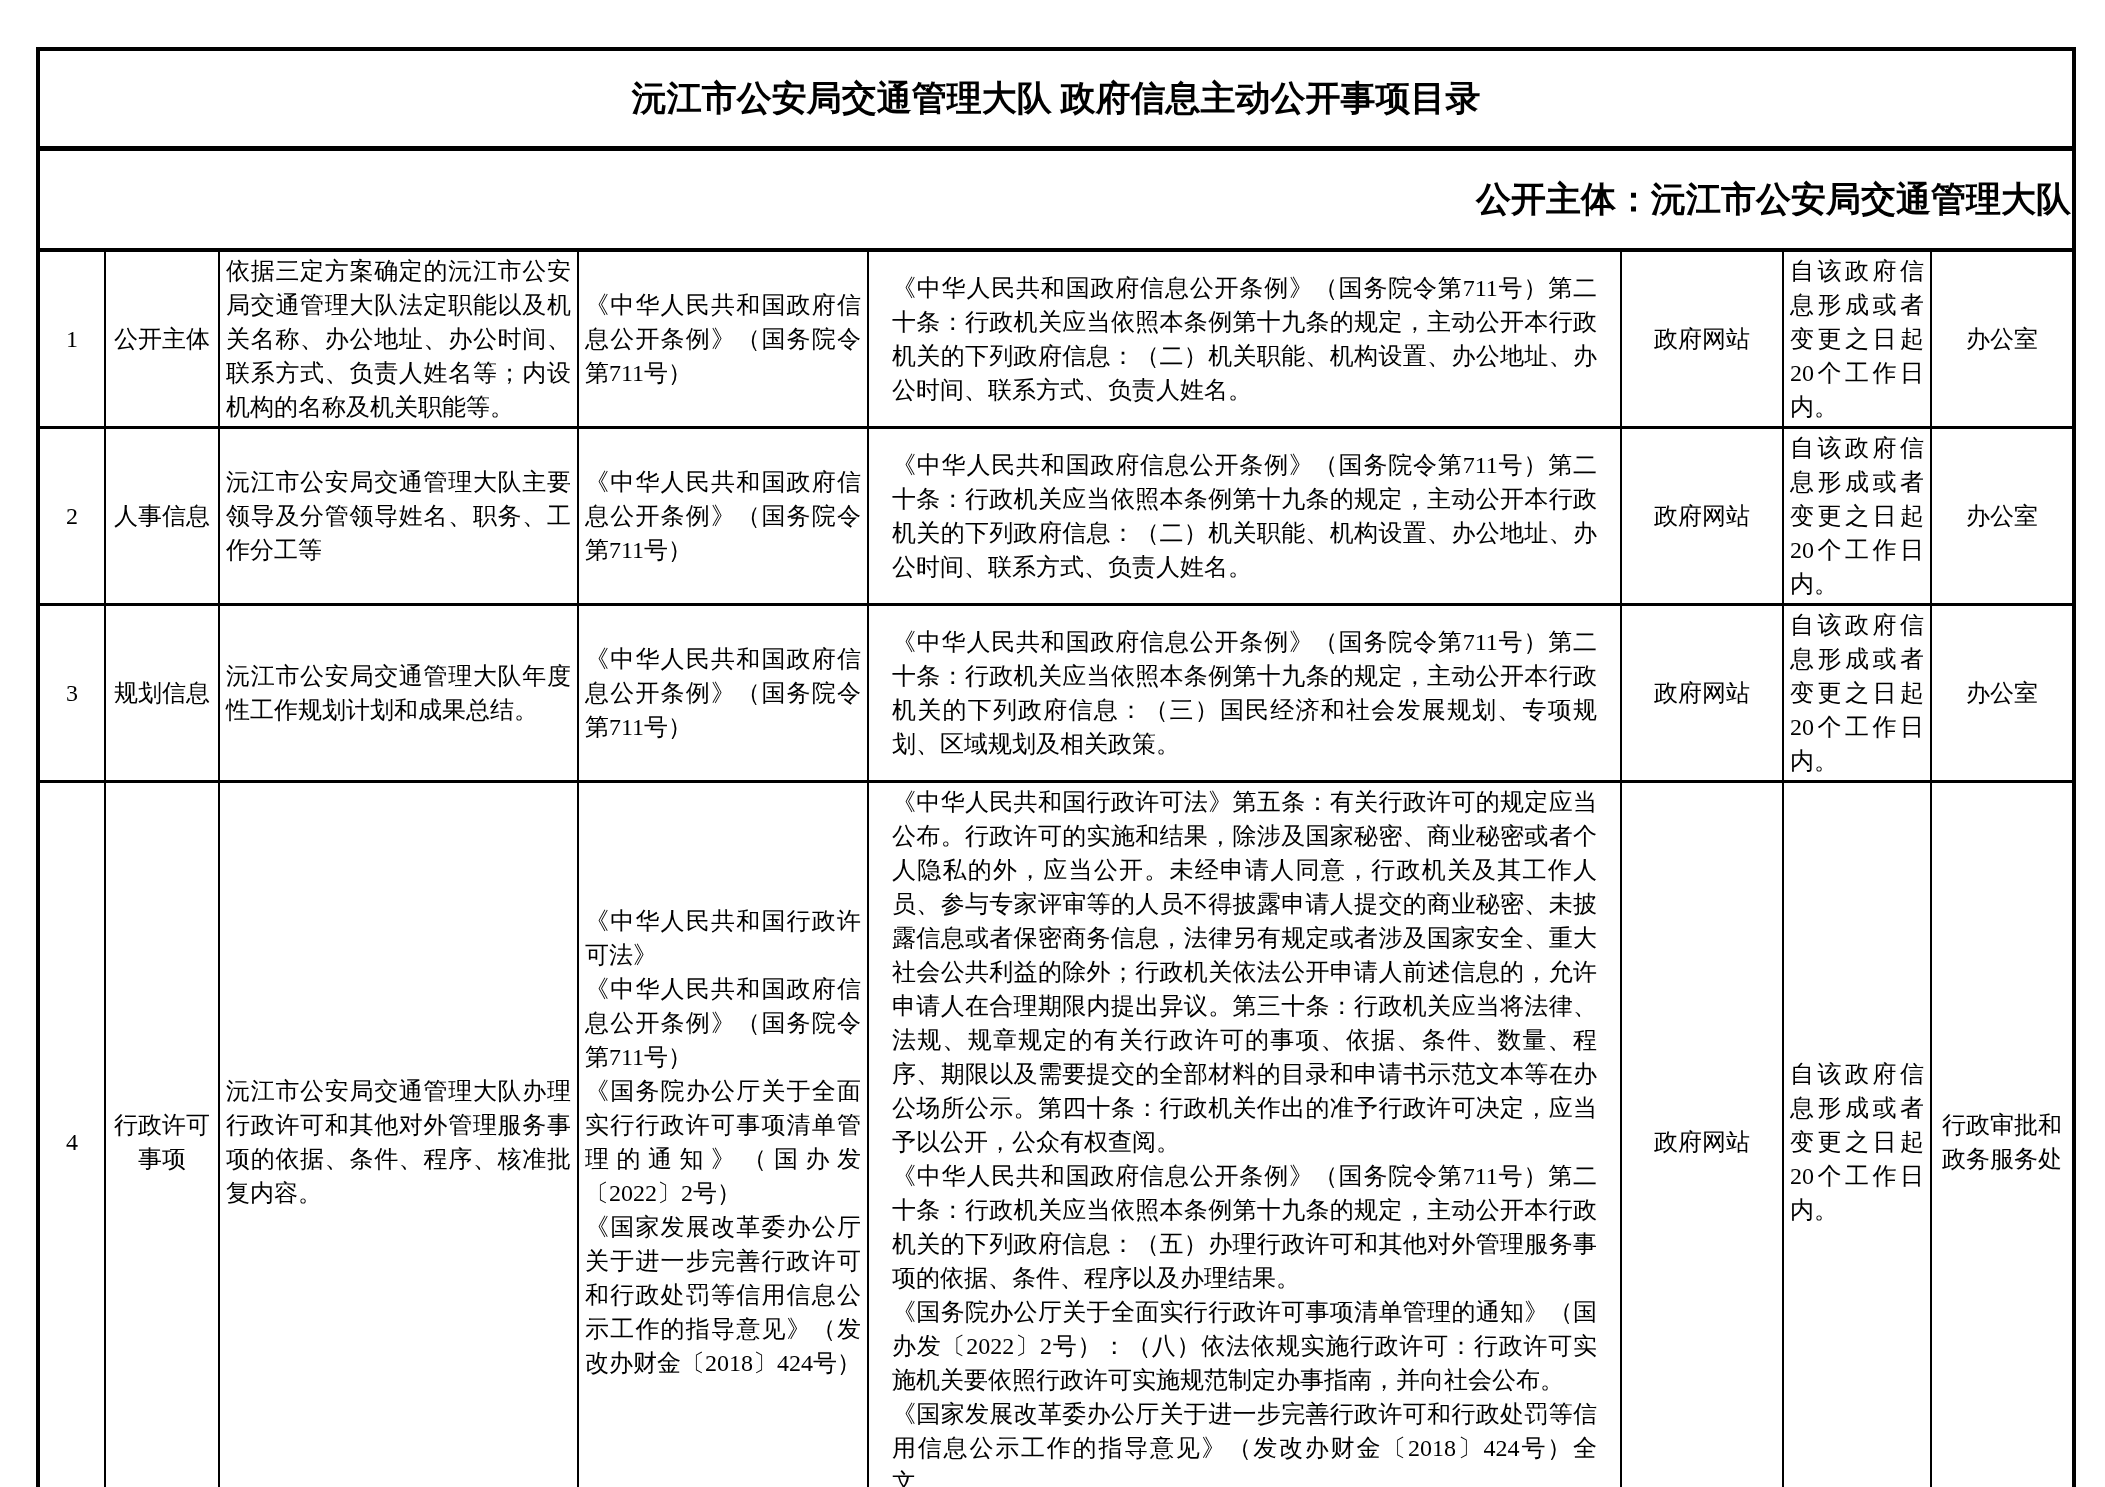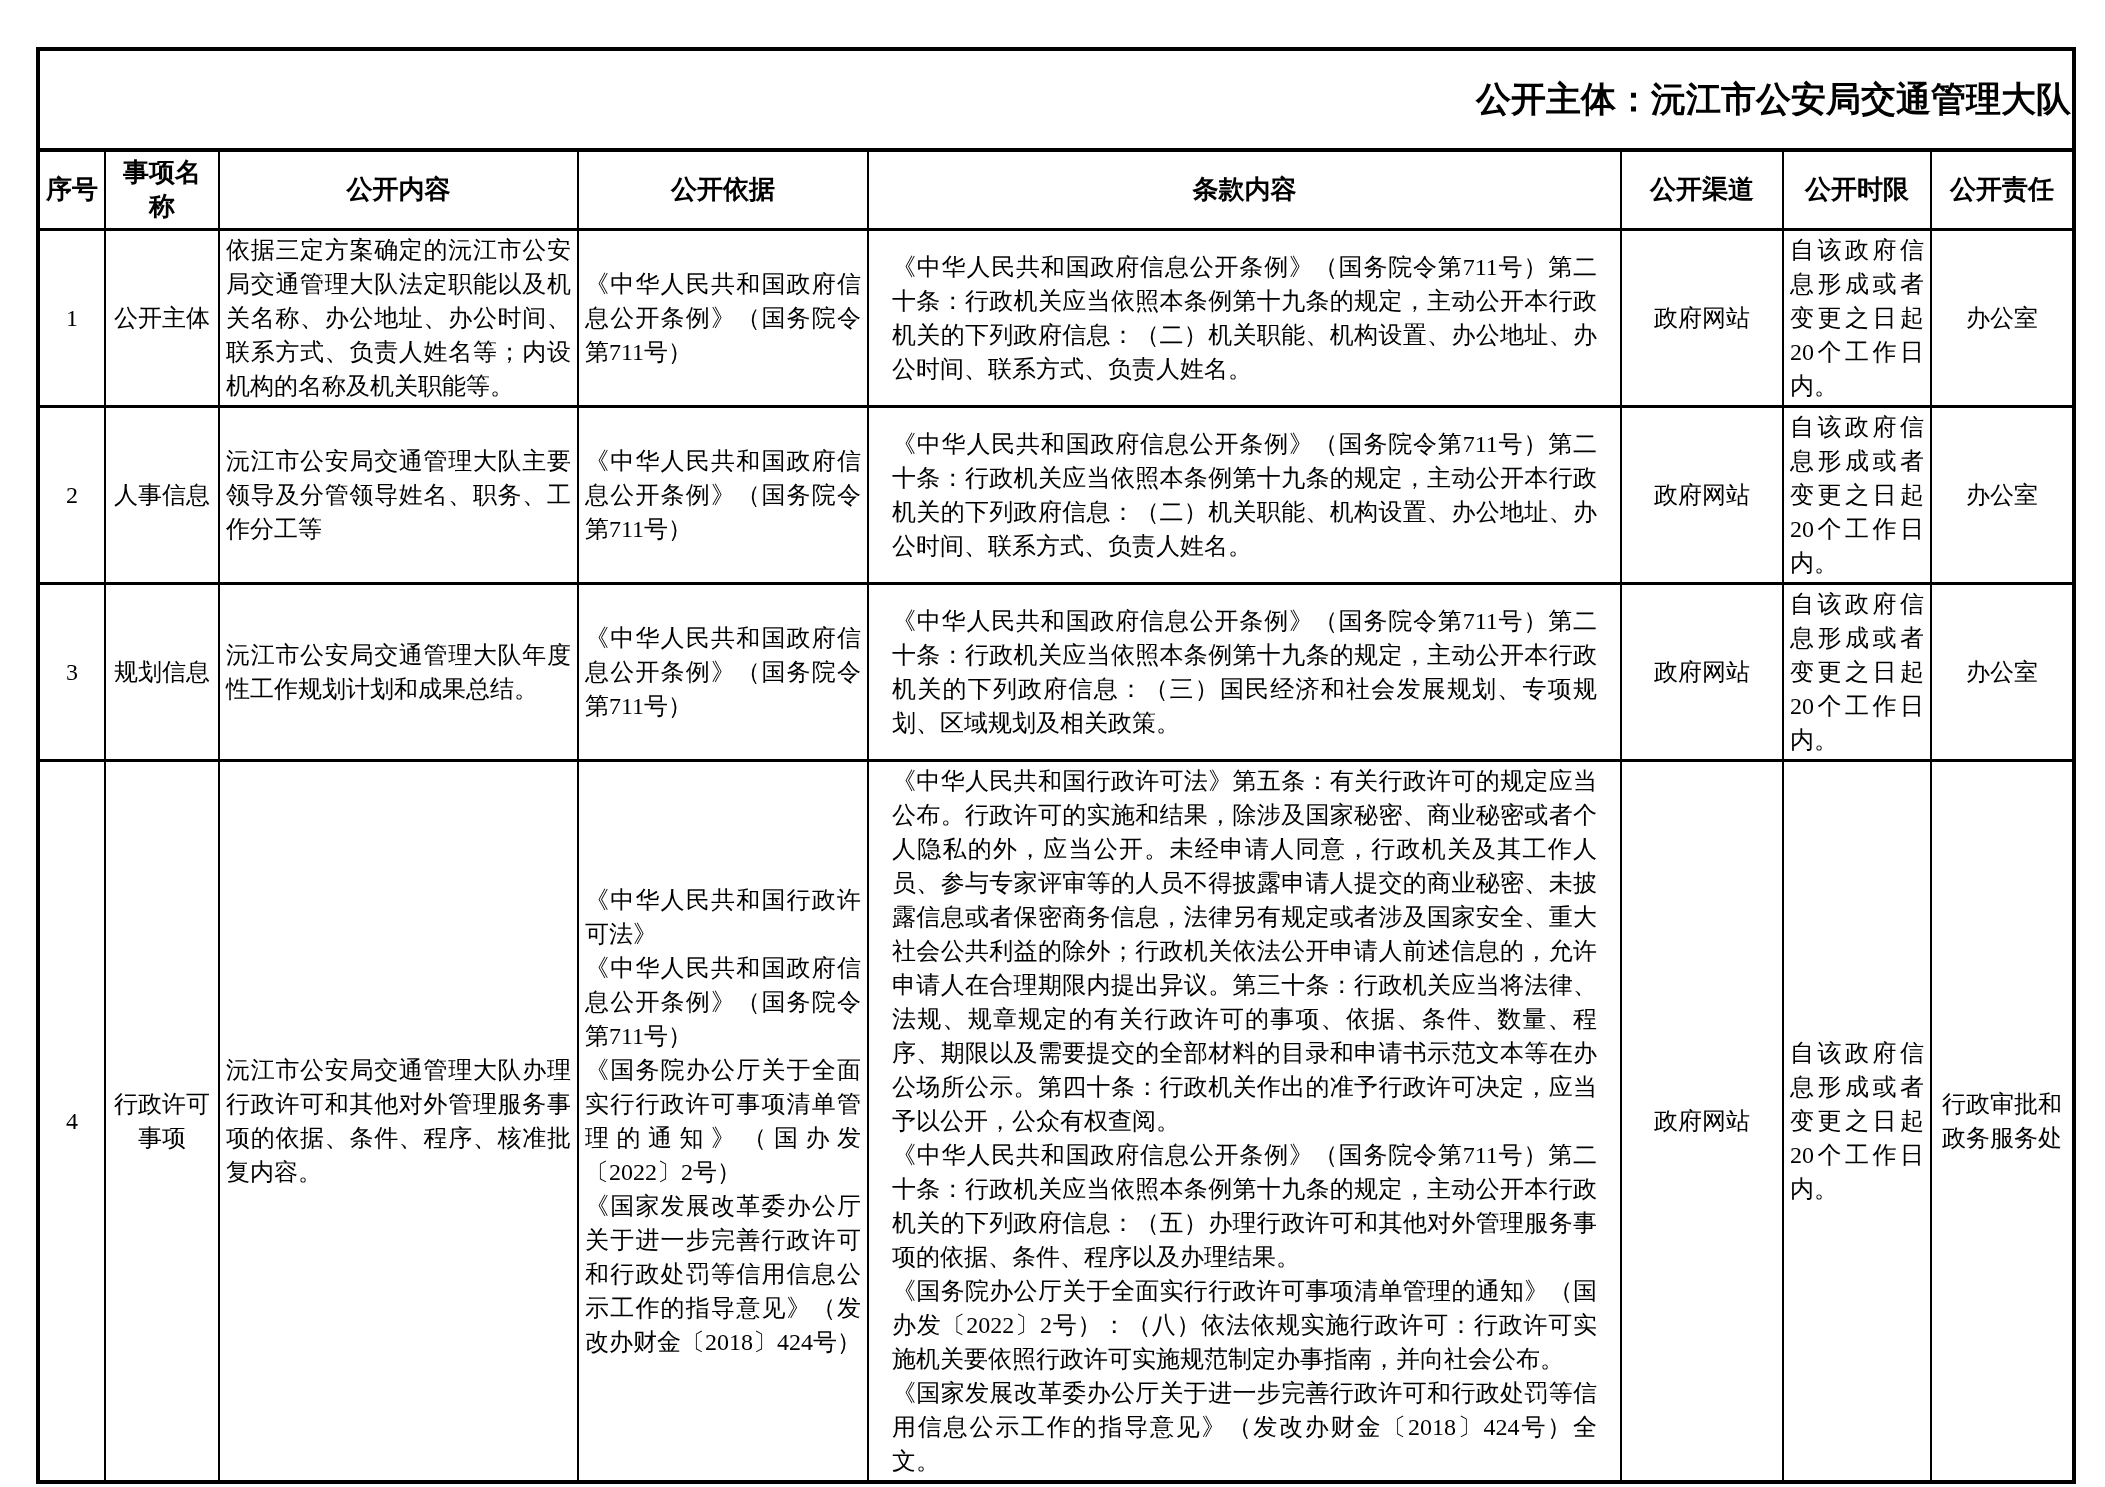--- a/index.html
+++ b/index.html
@@ -61,35 +61,28 @@
     <col style="width:114px">
     <col style="width:359px">
     <col style="width:290px">
     <col style="width:753px">
     <col style="width:162px">
     <col style="width:148px">
     <col style="width:143px">
   </colgroup>
 
   <tbody>
+      <tr class="title-row">
+    <td colspan="8">沅江市公安局交通管理大队 政府信息主动公开事项目录</td>
+  </tr>
 
   <tr class="subtitle-row">
     <td colspan="8">公开主体：沅江市公安局交通管理大队</td>
   </tr>
 
-  <tr class="header-row">
-    <th>序号</th>
-    <th>事项名称</th>
-    <th>公开内容</th>
-    <th>公开依据</th>
-    <th>条款内容</th>
-    <th>公开渠道</th>
-    <th>公开时限</th>
-    <th>公开责任</th>
-  </tr>
 
   <tr class="data-row" id="r1">
     <td class="center">1</td>
     <td class="center">公开主体</td>
     <td class="just">依据三定方案确定的沅江市公安局交通管理大队法定职能以及机关名称、办公地址、办公时间、联系方式、负责人姓名等；内设机构的名称及机关职能等。</td>
     <td class="basis-cell">
       <p>《中华人民共和国政府信息公开条例》（国务院令第711号）</p>
     </td>
     <td class="clause-cell">
       <p>《中华人民共和国政府信息公开条例》（国务院令第711号）第二十条：行政机关应当依照本条例第十九条的规定，主动公开本行政机关的下列政府信息：（二）机关职能、机构设置、办公地址、办公时间、联系方式、负责人姓名。</p>

